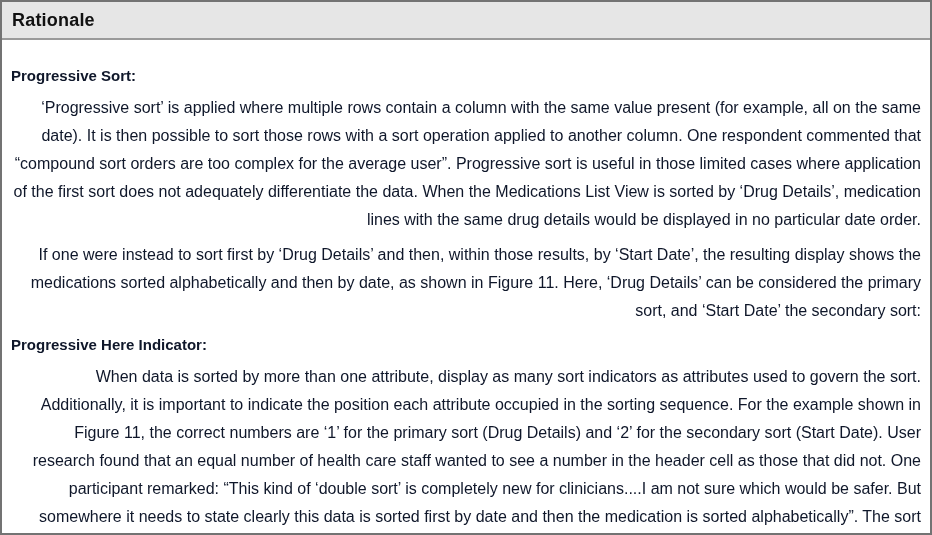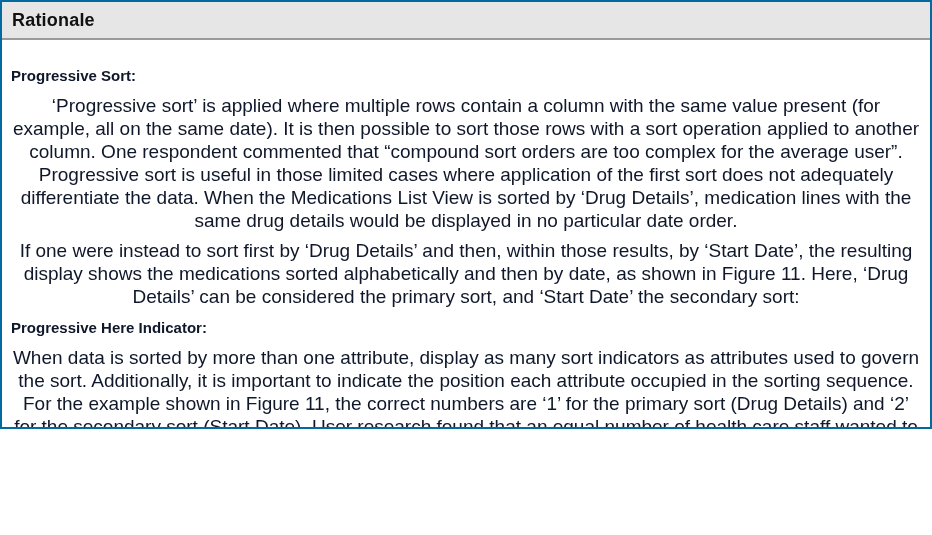--- a/index.html
+++ b/index.html
@@ -4,22 +4,22 @@
 <style>
   html, body {
     margin: 0;
     padding: 0;
     background: #ffffff;
     font-family: "Liberation Sans", "DejaVu Sans", sans-serif;
   }
   .panel {
     box-sizing: border-box;
     width: 932px;
-    height: 429px;
-    border: 2px solid #0369a1;
+    height: 535px;
+    border: 2px solid #737373;
     background: #ffffff;
     overflow: hidden;
   }
   .panel-header {
     box-sizing: border-box;
     background: #e6e6e6;
     border-bottom: 2px solid #9a9a9a;
     padding: 8px 10px 7px 10px;
     font-size: 18px;
     font-weight: bold;
@@ -30,24 +30,24 @@
     padding: 16px 9px 6px 9px;
     color: #0f172a;
   }
   .section-heading {
     font-size: 15px;
     font-weight: bold;
     margin: 9px 0 7px 0;
     line-height: 22px;
   }
   .para {
-    font-size: 19px;
-    line-height: 23px;
+    font-size: 16px;
+    line-height: 28px;
     margin: 0 0 7px 0;
-    text-align: center;
+    text-align: right;
   }
 </style>
 </head>
 <body>
 
 <div class="panel">
   <div class="panel-header">Rationale</div>
   <div class="panel-body">
 
     <div>

